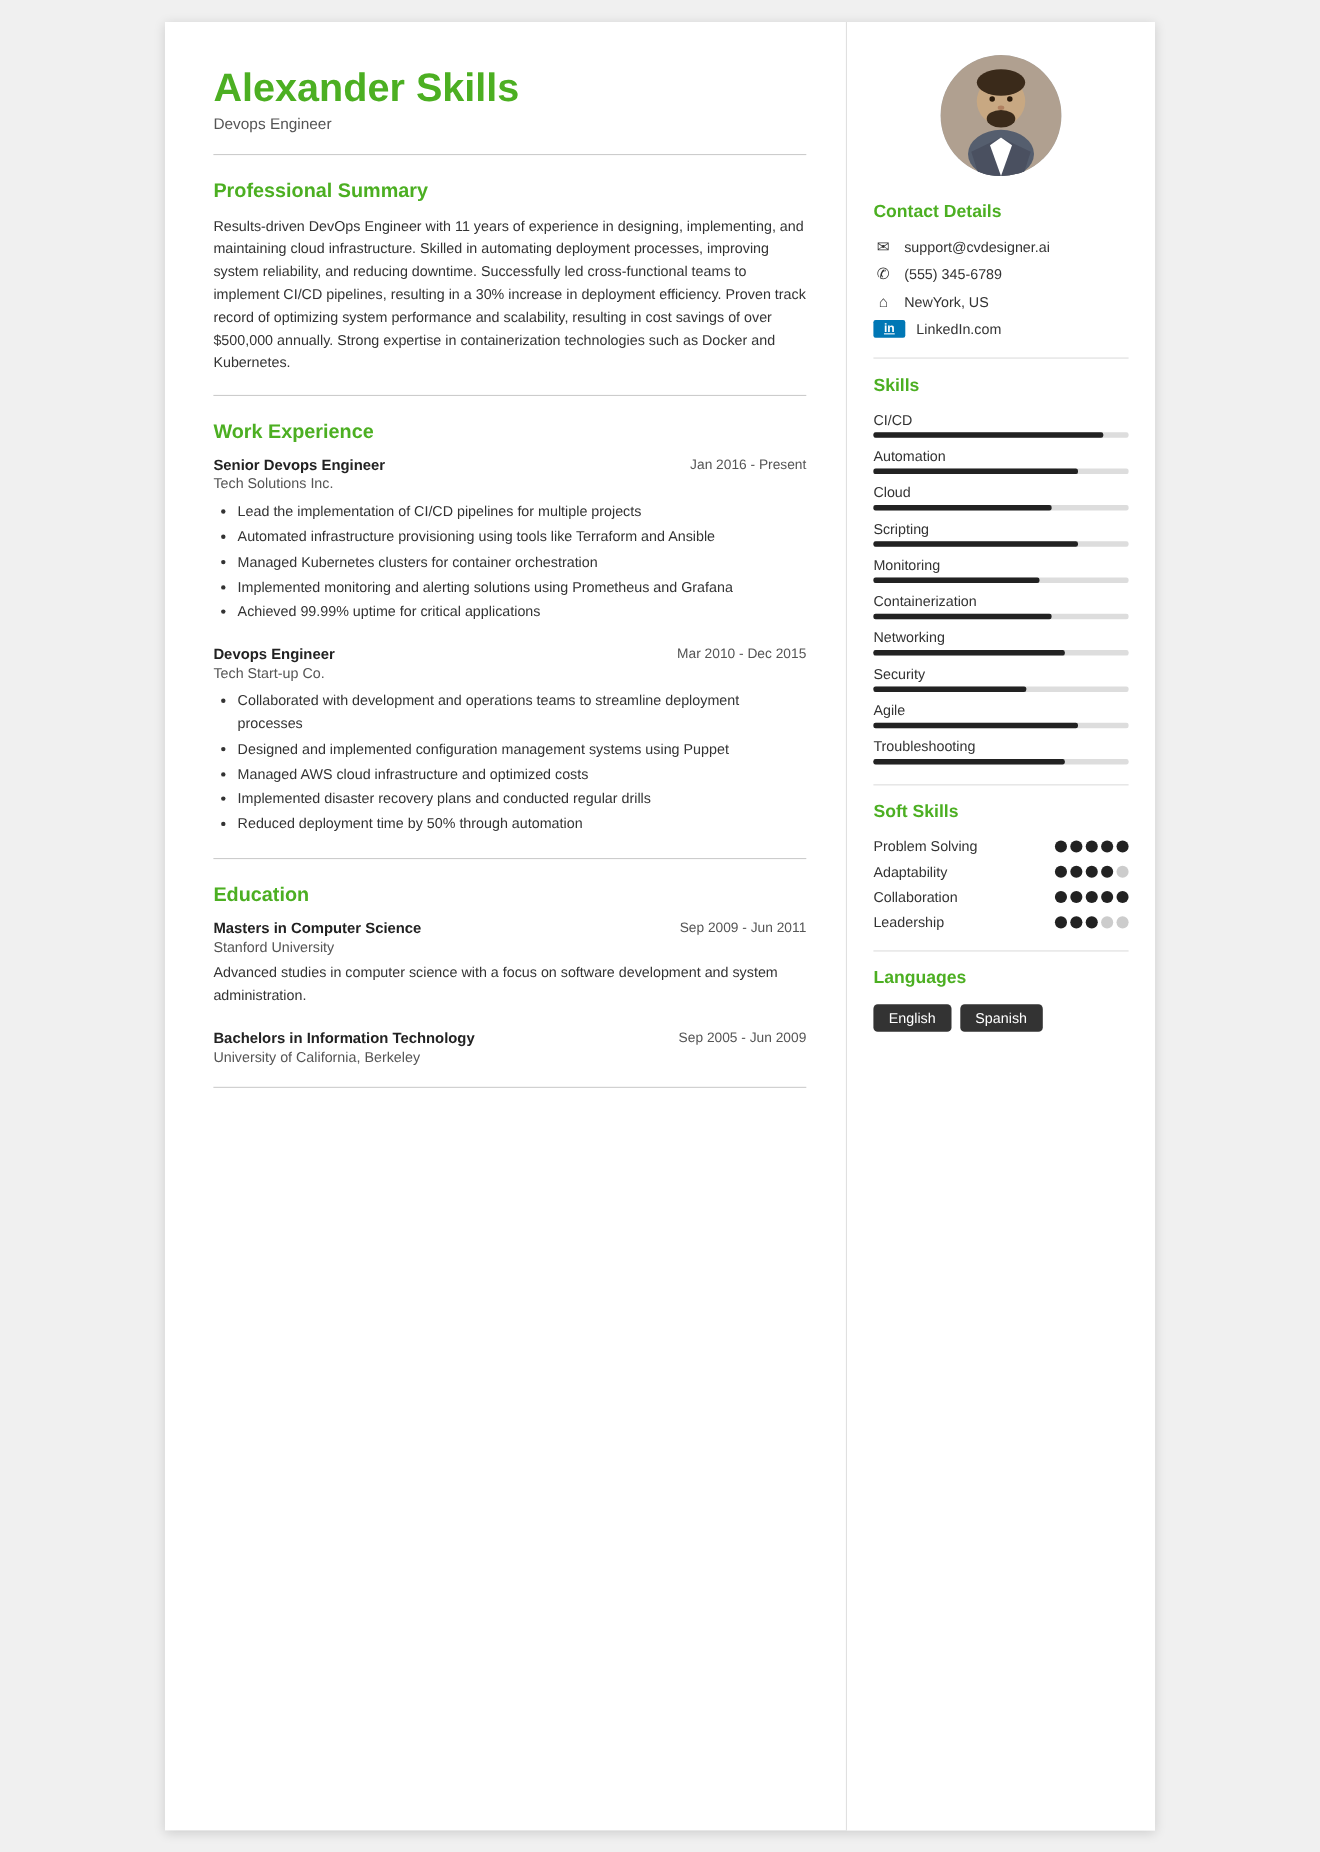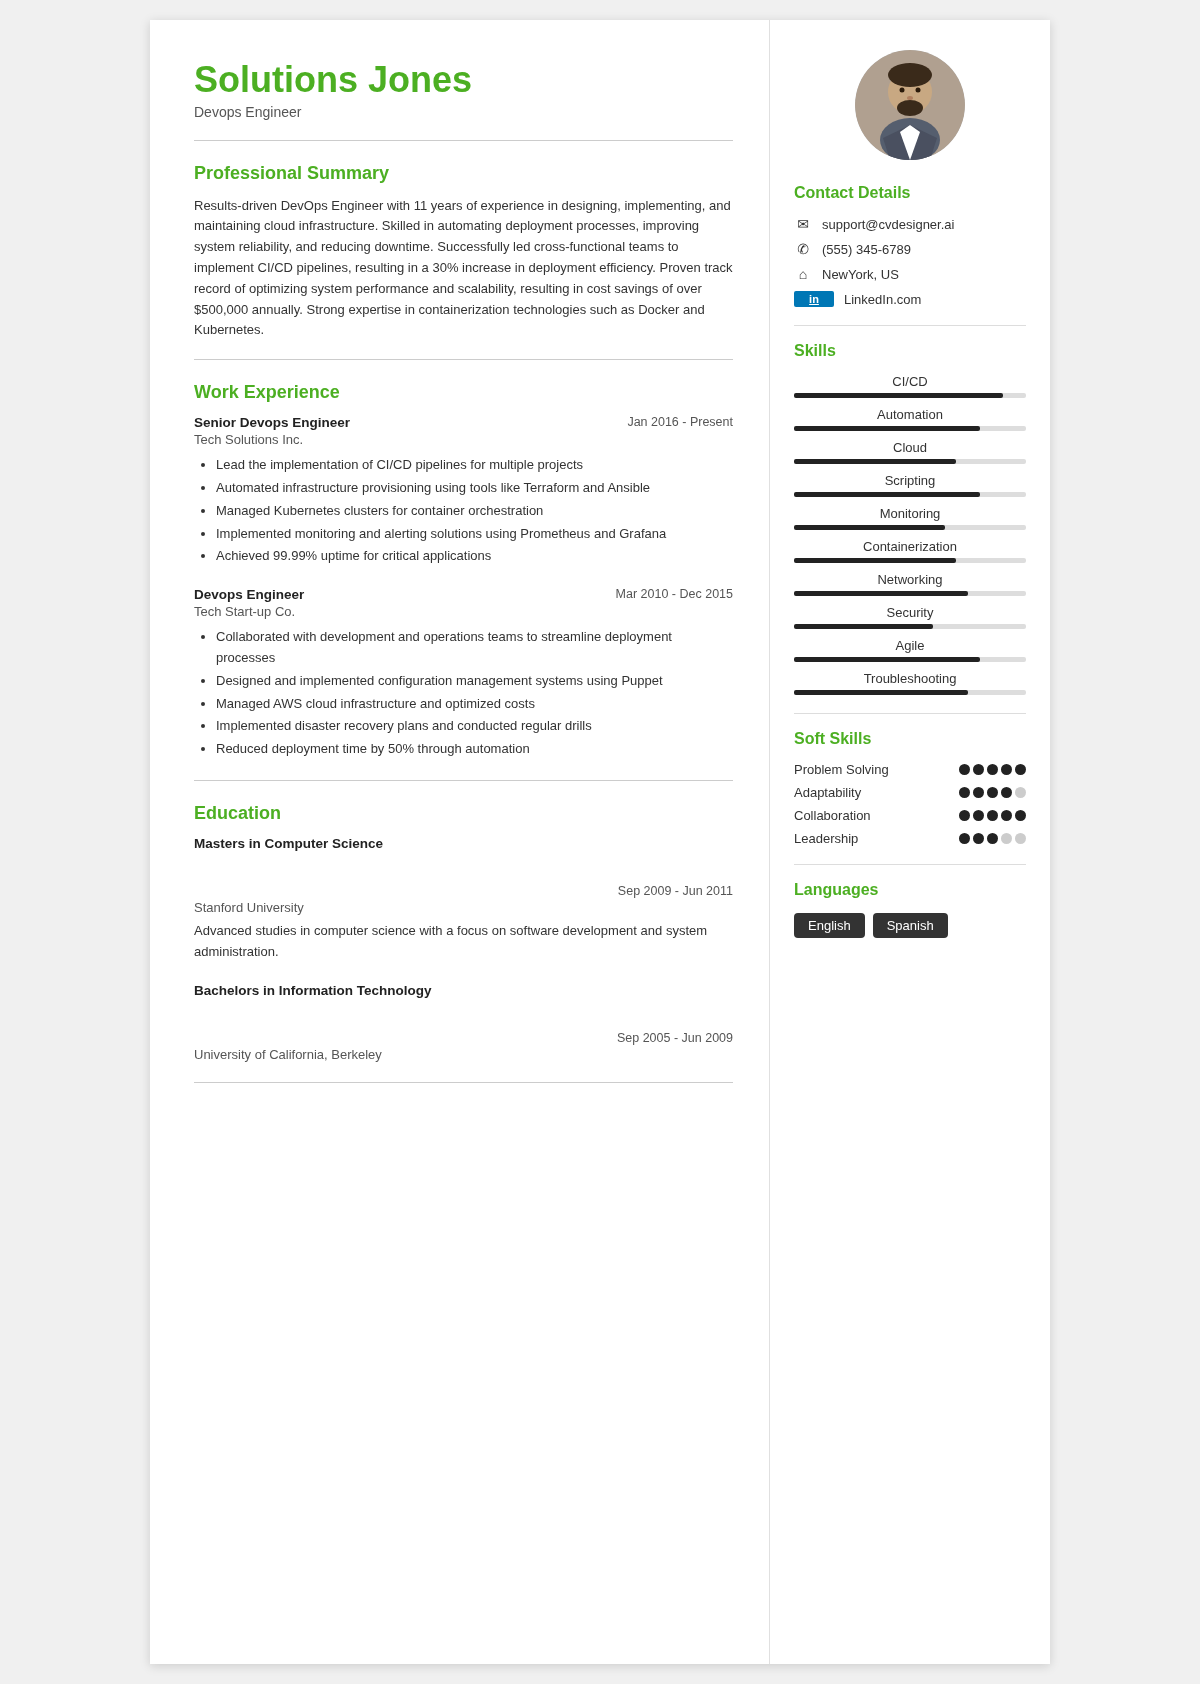--- a/index.html
+++ b/index.html
@@ -98,21 +98,20 @@
     }
     .edu-degree {
       font-size: 13.5px;
       font-weight: 700;
       color: #222;
     }
     .edu-dates {
       font-size: 12.5px;
       color: #555;
       white-space: nowrap;
-      margin-top: 48px;
     }
     .edu-institution {
       font-size: 13px;
       color: #555;
       margin-top: 2px;
       margin-bottom: 6px;
     }
     .edu-desc {
       font-size: 13px;
       color: #333;
@@ -168,21 +167,20 @@
       text-align: center;
       flex-shrink: 0;
       font-size: 14px;
     }
     
     .skill-item { margin-bottom: 9px; }
     .skill-name {
       font-size: 13px;
       color: #333;
       margin-bottom: 4px;
-      text-align: center;
     }
     .skill-bar-bg {
       height: 5px;
       background: #ddd;
       border-radius: 2px;
       width: 100%;
       position: relative;
     }
     .skill-bar-fill {
       height: 5px;
@@ -229,21 +227,21 @@
       border-radius: 4px;
     }
   </style>
 </head>
 <body>
 
 <div class="resume">
 
   <div class="left-col">
     <div class="name-block">
-      <div class="name">Solutions Jones</div>
+      <div class="name">Alexander Skills</div>
       <div class="title-label">Devops Engineer</div>
     </div>
 
     <hr class="divider">
 
     <section>
       <div class="section-title">Professional Summary</div>
       <div class="summary-text">Results-driven DevOps Engineer with 11 years of experience in designing, implementing, and maintaining cloud infrastructure. Skilled in automating deployment processes, improving system reliability, and reducing downtime. Successfully led cross-functional teams to implement CI/CD pipelines, resulting in a 30% increase in deployment efficiency. Proven track record of optimizing system performance and scalability, resulting in cost savings of over $500,000 annually. Strong expertise in containerization technologies such as Docker and Kubernetes.</div>
     </section>
 
@@ -347,21 +345,21 @@
       </div>
       <div class="contact-item">
         <span class="contact-icon">✆</span>
         <span>(555) 345-6789</span>
       </div>
       <div class="contact-item">
         <span class="contact-icon">⌂</span>
         <span>NewYork, US</span>
       </div>
       <div class="contact-item">
-        <span class="contact-icon" style="font-size:11px;font-weight:700;background:#0077b5;color:#fff;width:40px;height:16px;display:inline-flex;align-items:center;justify-content:center;border-radius:2px;text-decoration:underline;">in</span>
+        <span class="contact-icon" style="font-size:11px;font-weight:700;background:#0077b5;color:#fff;width:29px;height:16px;display:inline-flex;align-items:center;justify-content:center;border-radius:2px;text-decoration:underline;">in</span>
         <span>LinkedIn.com</span>
       </div>
     </div>
 
     <hr class="right-divider">
 
     <div class="right-section-title">Skills</div>
     <div id="skills-list">
         <div class="skill-item">
     <div class="skill-name">CI/CD</div>

